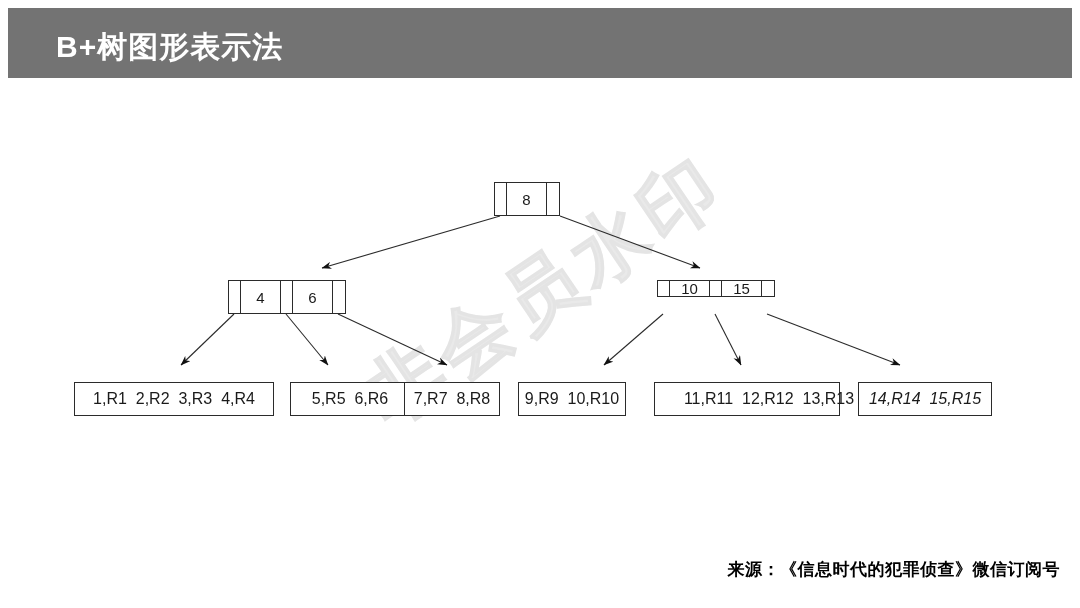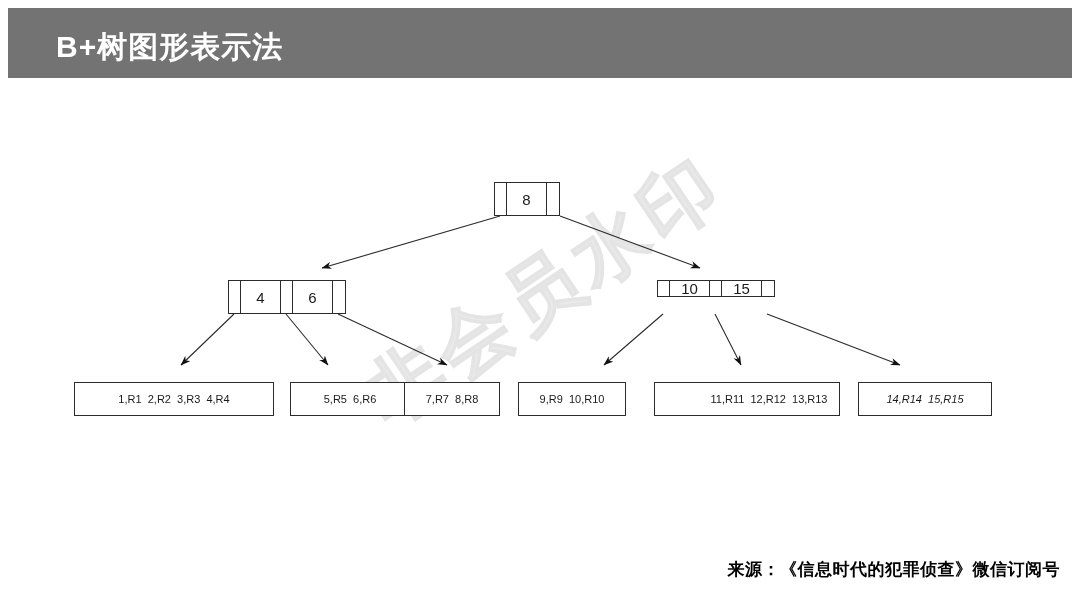--- a/index.html
+++ b/index.html
@@ -119,21 +119,21 @@
   
   .leaf {
     position: absolute;
     box-sizing: border-box;
     background: #ffffff;
     border: 1.6px solid #2b2b2b;
     height: 34px;
     display: flex;
     align-items: center;
     justify-content: center;
-    font-size: 11px;
+    font-size: 16px;
     color: #1a1a1a;
     white-space: pre;
     z-index: 3;
     top: 382px;
   }
   #leaf-1 { left:  74px; width: 200px; }
   #leaf-2 { left: 290px; width: 120px; }
   #leaf-3 { left: 404px; width: 96px; text-align: right; }
   #leaf-4 { left: 518px; width: 108px; }
   #leaf-5 { left: 654px; width: 186px; padding-left: 44px; }

